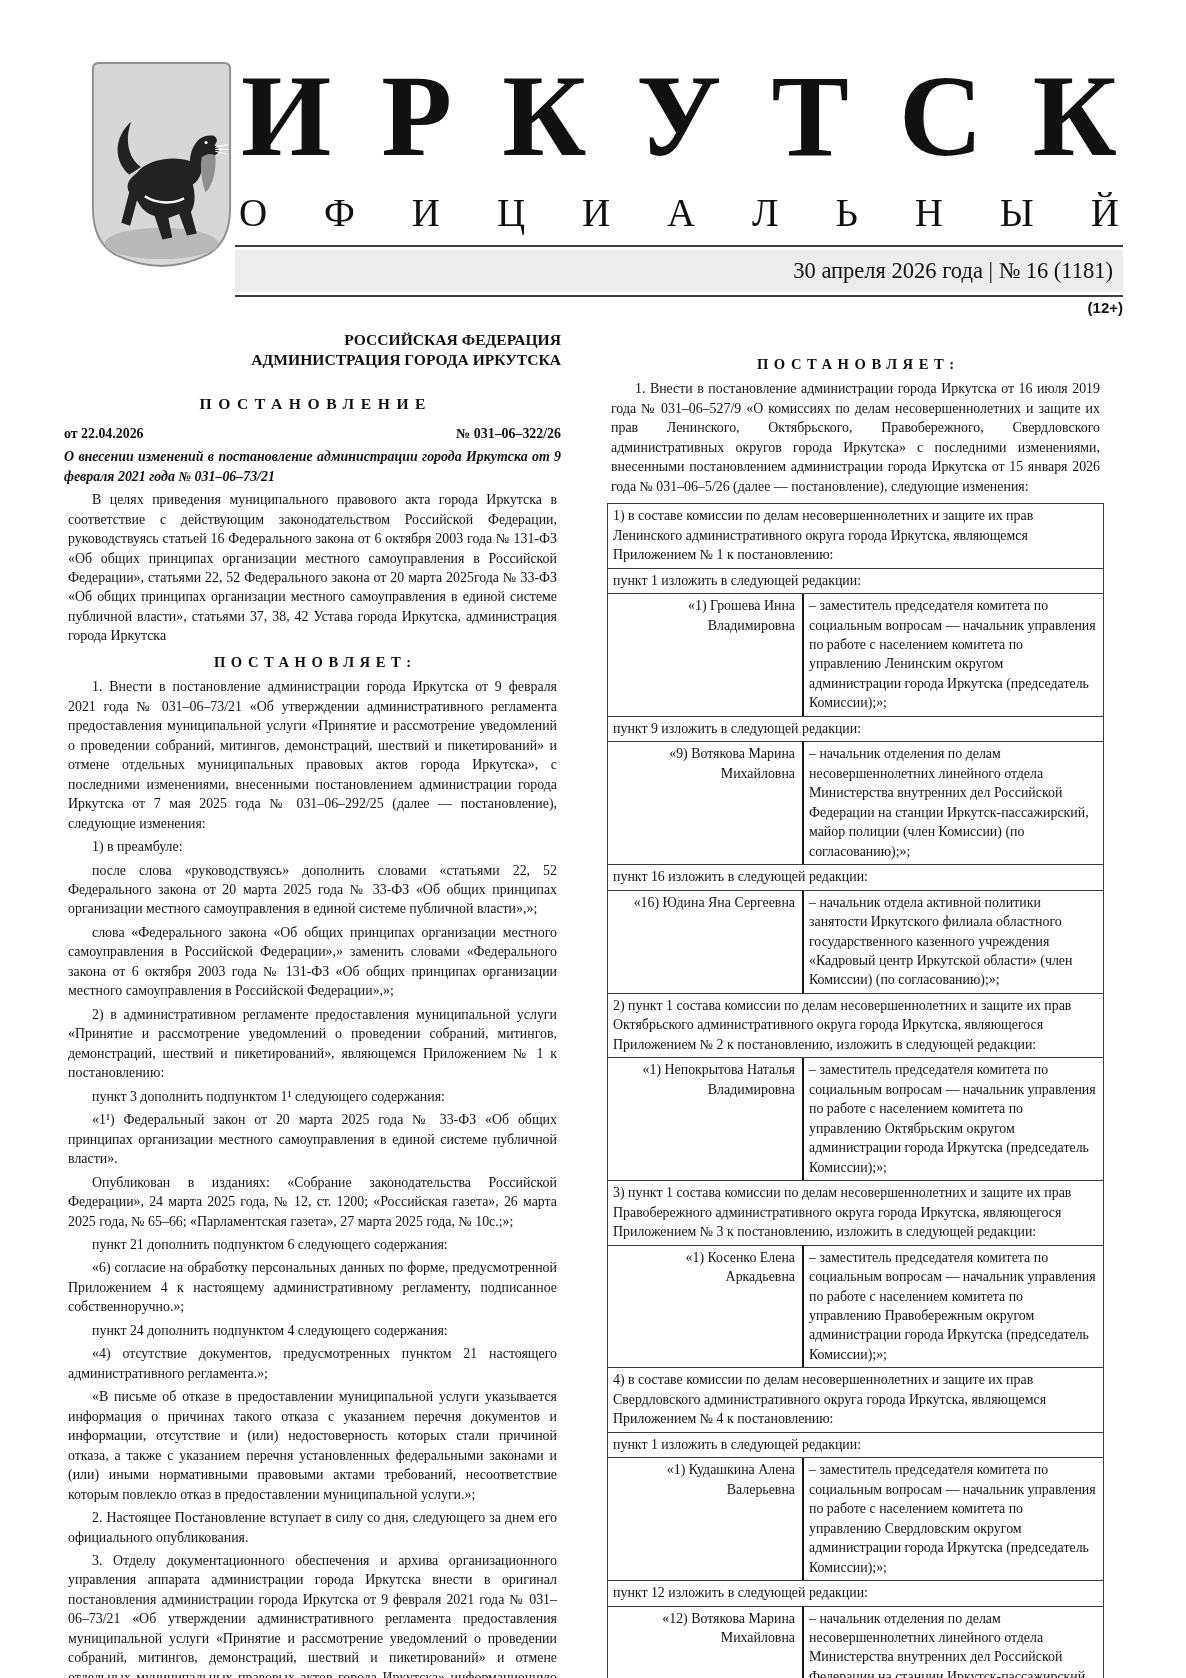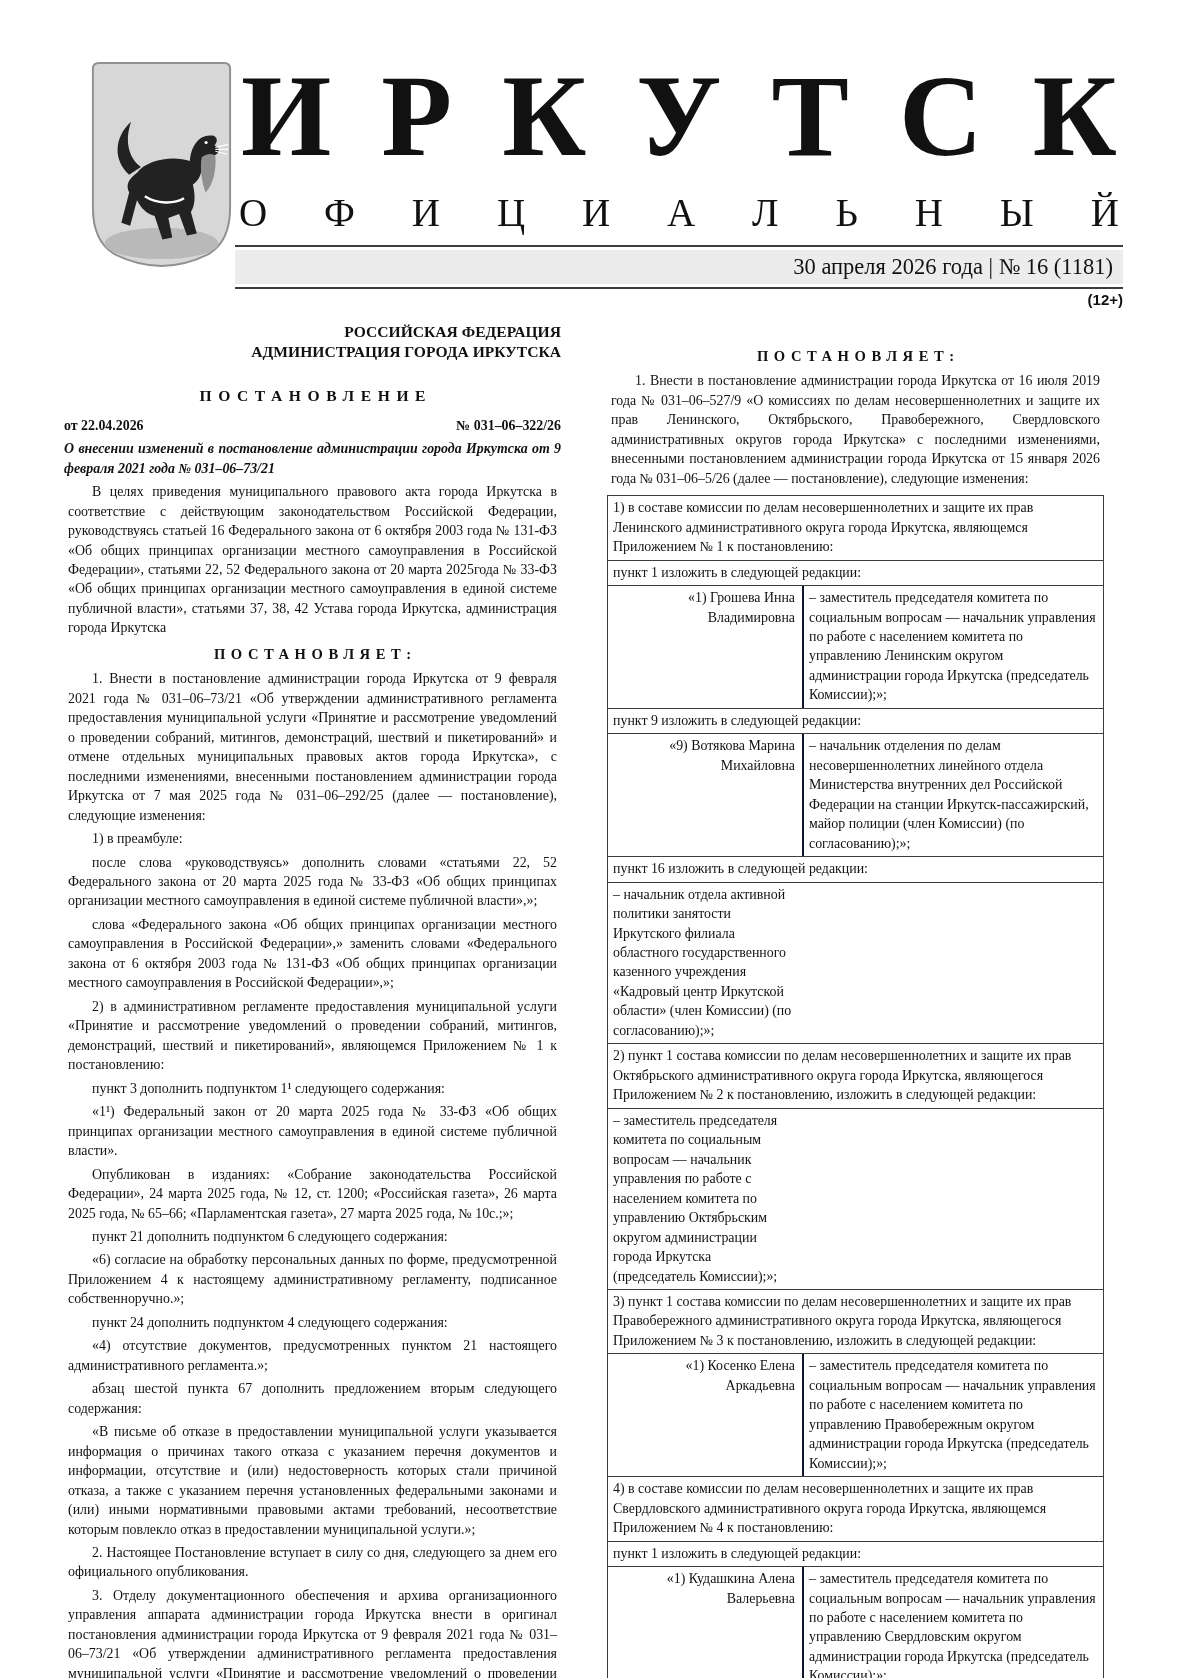--- a/index.html
+++ b/index.html
@@ -7,21 +7,21 @@
         font-family:"Liberation Serif","DejaVu Serif",serif;color:#111;box-sizing:border-box;}
   
   .masthead{position:relative;padding:57px 63px 0 63px;box-sizing:border-box;}
   .shield{position:absolute;left:88px;top:57px;width:147px;height:215px;}
   .shield svg{width:100%;height:100%;display:block;}
   .mh-right{margin-left:172px;}
   .spread{display:flex;justify-content:space-between;}
   .mh-title{font-size:116px;line-height:1.02;font-weight:bold;padding:0 6px;height:128px;align-items:flex-start;}
   .mh-sub{font-size:39px;line-height:1.05;margin-top:8px;padding:0 4px;font-weight:normal;}
   .rule{height:2px;background:#3d3d3d;margin-top:11px;}
-  .datebar{background:#ececec;height:34px;display:flex;align-items:center;justify-content:flex-end;
+  .datebar{background:#ececec;height:42px;display:flex;align-items:center;justify-content:flex-end;
            padding-right:10px;font-size:22.5px;margin-top:3px;}
   .rule.second{margin-top:3px;}
   .age{text-align:right;font-weight:bold;font-size:15px;padding-top:2px;
        font-family:"Liberation Sans","DejaVu Sans",sans-serif;}
   
   .columns{display:flex;gap:46px;padding:14px 63px 42px 64px;box-sizing:border-box;}
   .col{width:497px;flex:0 0 497px;font-size:13.9px;line-height:1.4;text-align:justify;}
   .col-right{padding-top:18px;}
   
   .org-header{margin:15px 0 3px;}
@@ -108,21 +108,20 @@
         <p class="para">после слова «руководствуясь» дополнить словами «статьями 22, 52 Федерального закона от 20 марта 2025 года № 33-ФЗ «Об общих принципах организации местного самоуправления в единой системе публичной власти»,»;</p>
         <p class="para">слова «Федерального закона «Об общих принципах организации местного самоуправления в Российской Федерации»,» заменить словами «Федерального закона от 6 октября 2003 года № 131-ФЗ «Об общих принципах организации местного самоуправления в Российской Федерации»,»;</p>
         <p class="para">2) в административном регламенте предоставления муниципальной услуги «Принятие и рассмотрение уведомлений о проведении собраний, митингов, демонстраций, шествий и пикетирований», являющемся Приложением № 1 к постановлению:</p>
         <p class="para">пункт 3 дополнить подпунктом 1¹ следующего содержания:</p>
         <p class="para">«1¹) Федеральный закон от 20 марта 2025 года № 33-ФЗ «Об общих принципах организации местного самоуправления в единой системе публичной власти».</p>
         <p class="para">Опубликован в изданиях: «Собрание законодательства Российской Федерации», 24 марта 2025 года, № 12, ст. 1200; «Российская газета», 26 марта 2025 года, № 65–66; «Парламентская газета», 27 марта 2025 года, № 10с.;»;</p>
         <p class="para">пункт 21 дополнить подпунктом 6 следующего содержания:</p>
         <p class="para">«6) согласие на обработку персональных данных по форме, предусмотренной Приложением 4 к настоящему административному регламенту, подписанное собственноручно.»;</p>
         <p class="para">пункт 24 дополнить подпунктом 4 следующего содержания:</p>
         <p class="para">«4) отсутствие документов, предусмотренных пунктом 21 настоящего административного регламента.»;</p>
-        <p class="para">абзац шестой пункта 67 дополнить предложением вторым следующего содержания:</p>
         <p class="para">«В письме об отказе в предоставлении муниципальной услуги указывается информация о причинах такого отказа с указанием перечня документов и информации, отсутствие и (или) недостоверность которых стали причиной отказа, а также с указанием перечня установленных федеральными законами и (или) иными нормативными правовыми актами требований, несоответствие которым повлекло отказ в предоставлении муниципальной услуги.»;</p>
         <p class="para">2. Настоящее Постановление вступает в силу со дня, следующего за днем его официального опубликования.</p>
         <p class="para">3. Отделу документационного обеспечения и архива организационного управления аппарата администрации города Иркутска внести в оригинал постановления администрации города Иркутска от 9 февраля 2021 года № 031–06–73/21 «Об утверждении административного регламента предоставления муниципальной услуги «Принятие и рассмотрение уведомлений о проведении собраний, митингов, демонстраций, шествий и пикетирований» и отмене отдельных муниципальных правовых актов города Иркутска» информационную справку о внесенных настоящим Постановлением изменениях.</p>
       </section>
     <section class="col col-right">
         <div class="resolves">ПОСТАНОВЛЯЕТ:</div>
         <p class="para">1. Внести в постановление администрации города Иркутска от 16 июля 2019 года № 031–06–527/9 «О комиссиях по делам несовершеннолетних и защите их прав Ленинского, Октябрьского, Правобережного, Свердловского административных округов города Иркутска» с последними изменениями, внесенными постановлением администрации города Иркутска от 15 января 2026 года № 031–06–5/26 (далее — постановление), следующие изменения:</p>
         <div class="kdn-table">
           <div class="trow tfull">1) в составе комиссии по делам несовершеннолетних и защите их прав Ленинского административного округа города Иркутска, являющемся Приложением № 1 к постановлению:</div>
           <div class="trow tfull">пункт 1 изложить в следующей редакции:</div>
@@ -130,24 +129,26 @@
             <div class="tcell tname">«1) Грошева Инна Владимировна</div>
             <div class="tcell trole">– заместитель председателя комитета по социальным вопросам — начальник управления по работе с населением комитета по управлению Ленинским округом администрации города Иркутска (председатель Комиссии);»;</div>
           </div>
           <div class="trow tfull">пункт 9 изложить в следующей редакции:</div>
           <div class="trow tpair">
             <div class="tcell tname">«9) Вотякова Марина Михайловна</div>
             <div class="tcell trole">– начальник отделения по делам несовершеннолетних линейного отдела Министерства внутренних дел Российской Федерации на станции Иркутск-пассажирский, майор полиции (член Комиссии) (по согласованию);»;</div>
           </div>
           <div class="trow tfull">пункт 16 изложить в следующей редакции:</div>
           <div class="trow tpair">
+            <div class="tcell tname">«16) Юдина Яна Сергеевна</div>
             <div class="tcell trole">– начальник отдела активной политики занятости Иркутского филиала областного государственного казенного учреждения «Кадровый центр Иркутской области» (член Комиссии) (по согласованию);»;</div>
           </div>
           <div class="trow tfull">2) пункт 1 состава комиссии по делам несовершеннолетних и защите их прав Октябрьского административного округа города Иркутска, являющегося Приложением № 2 к постановлению, изложить в следующей редакции:</div>
           <div class="trow tpair">
+            <div class="tcell tname">«1) Непокрытова Наталья Владимировна</div>
             <div class="tcell trole">– заместитель председателя комитета по социальным вопросам — начальник управления по работе с населением комитета по управлению Октябрьским округом администрации города Иркутска (председатель Комиссии);»;</div>
           </div>
           <div class="trow tfull">3) пункт 1 состава комиссии по делам несовершеннолетних и защите их прав Правобережного административного округа города Иркутска, являющегося Приложением № 3 к постановлению, изложить в следующей редакции:</div>
           <div class="trow tpair">
             <div class="tcell tname">«1) Косенко Елена Аркадьевна</div>
             <div class="tcell trole">– заместитель председателя комитета по социальным вопросам — начальник управления по работе с населением комитета по управлению Правобережным округом администрации города Иркутска (председатель Комиссии);»;</div>
           </div>
           <div class="trow tfull">4) в составе комиссии по делам несовершеннолетних и защите их прав Свердловского административного округа города Иркутска, являющемся Приложением № 4 к постановлению:</div>
           <div class="trow tfull">пункт 1 изложить в следующей редакции:</div>
           <div class="trow tpair">

